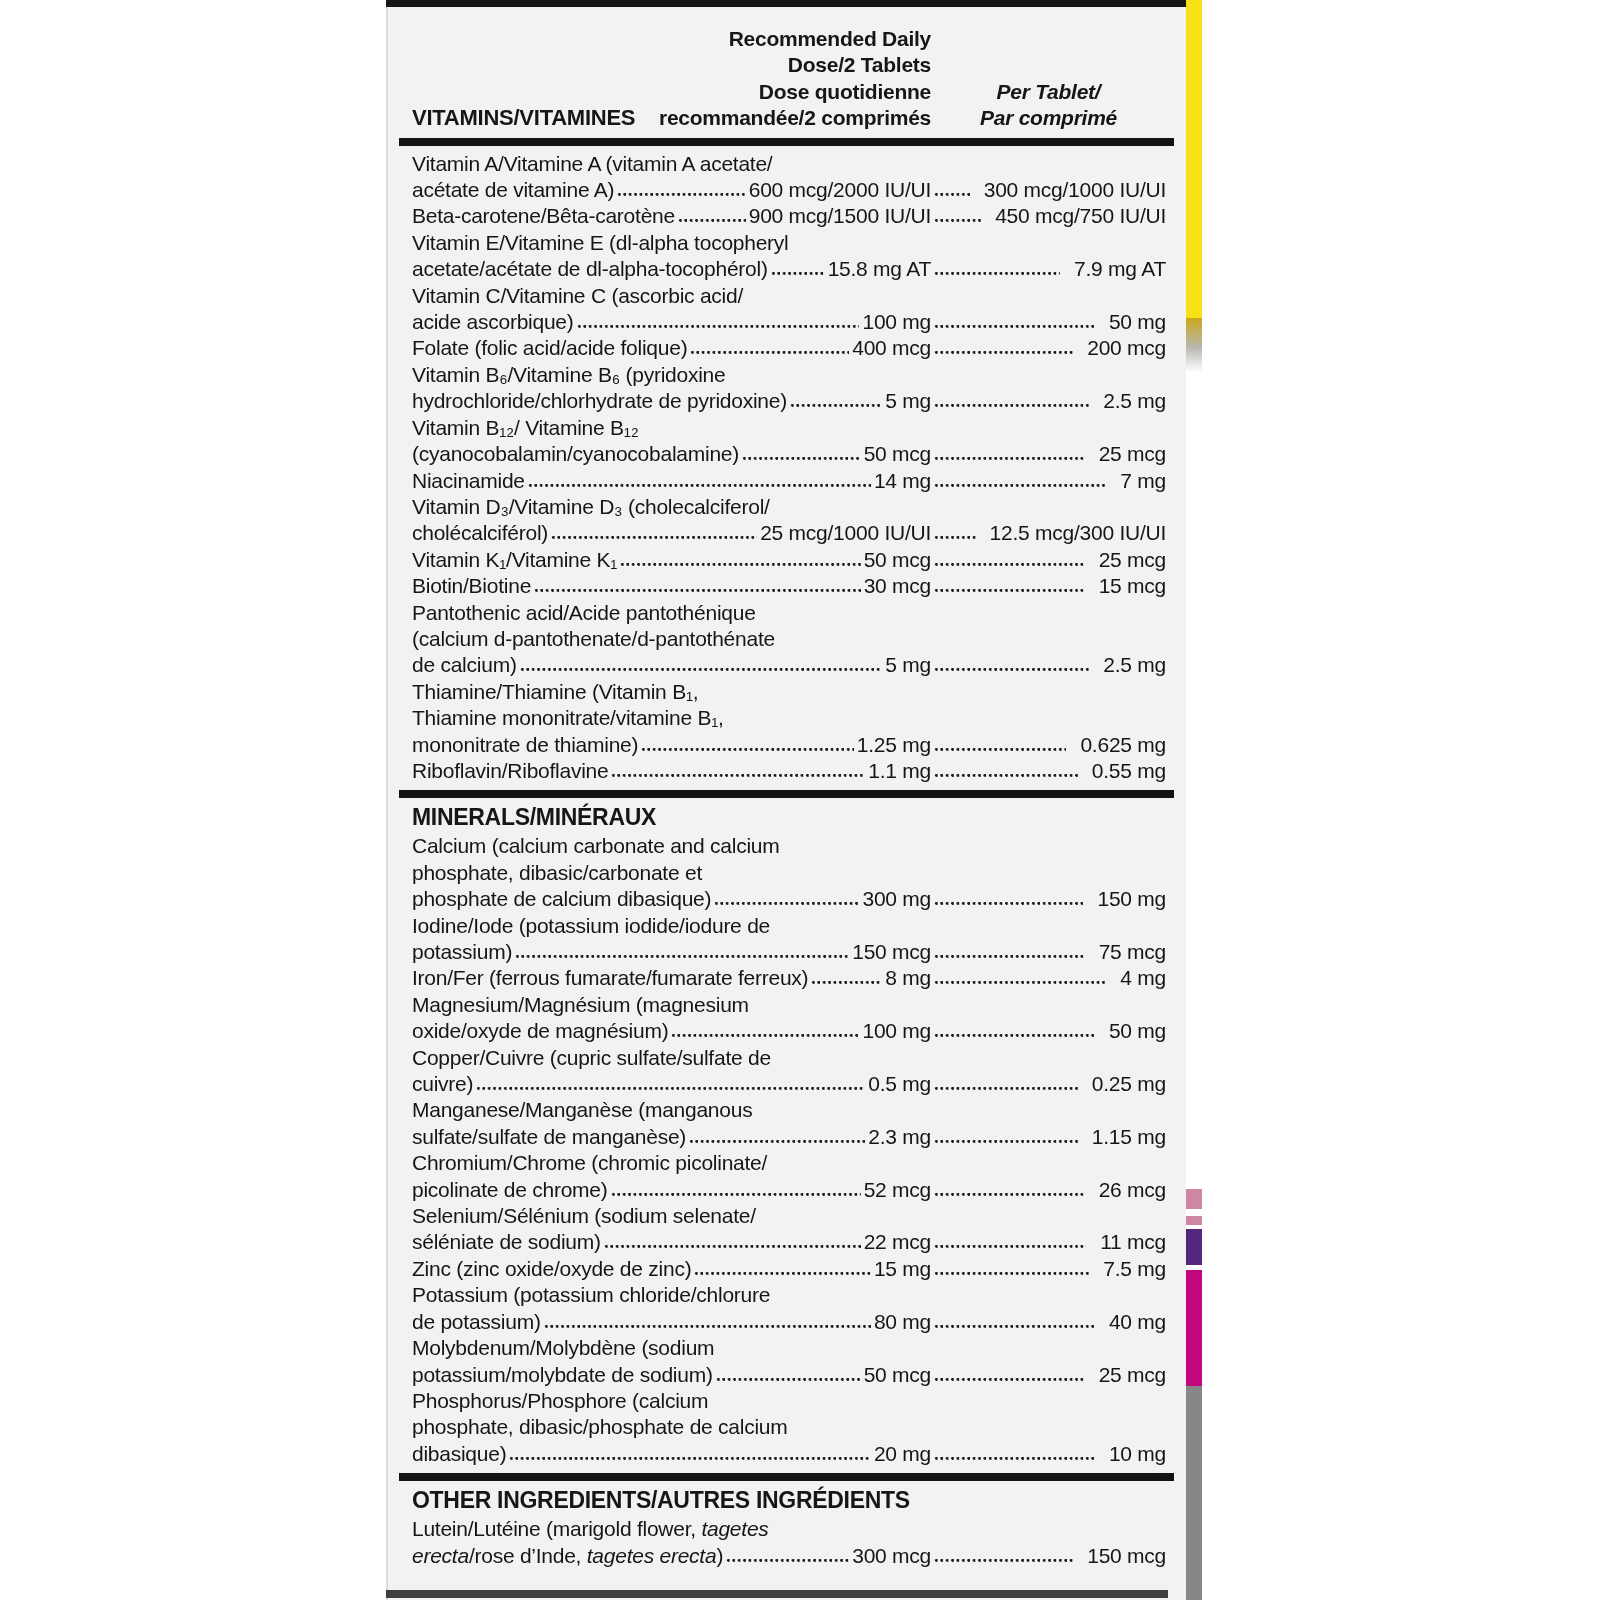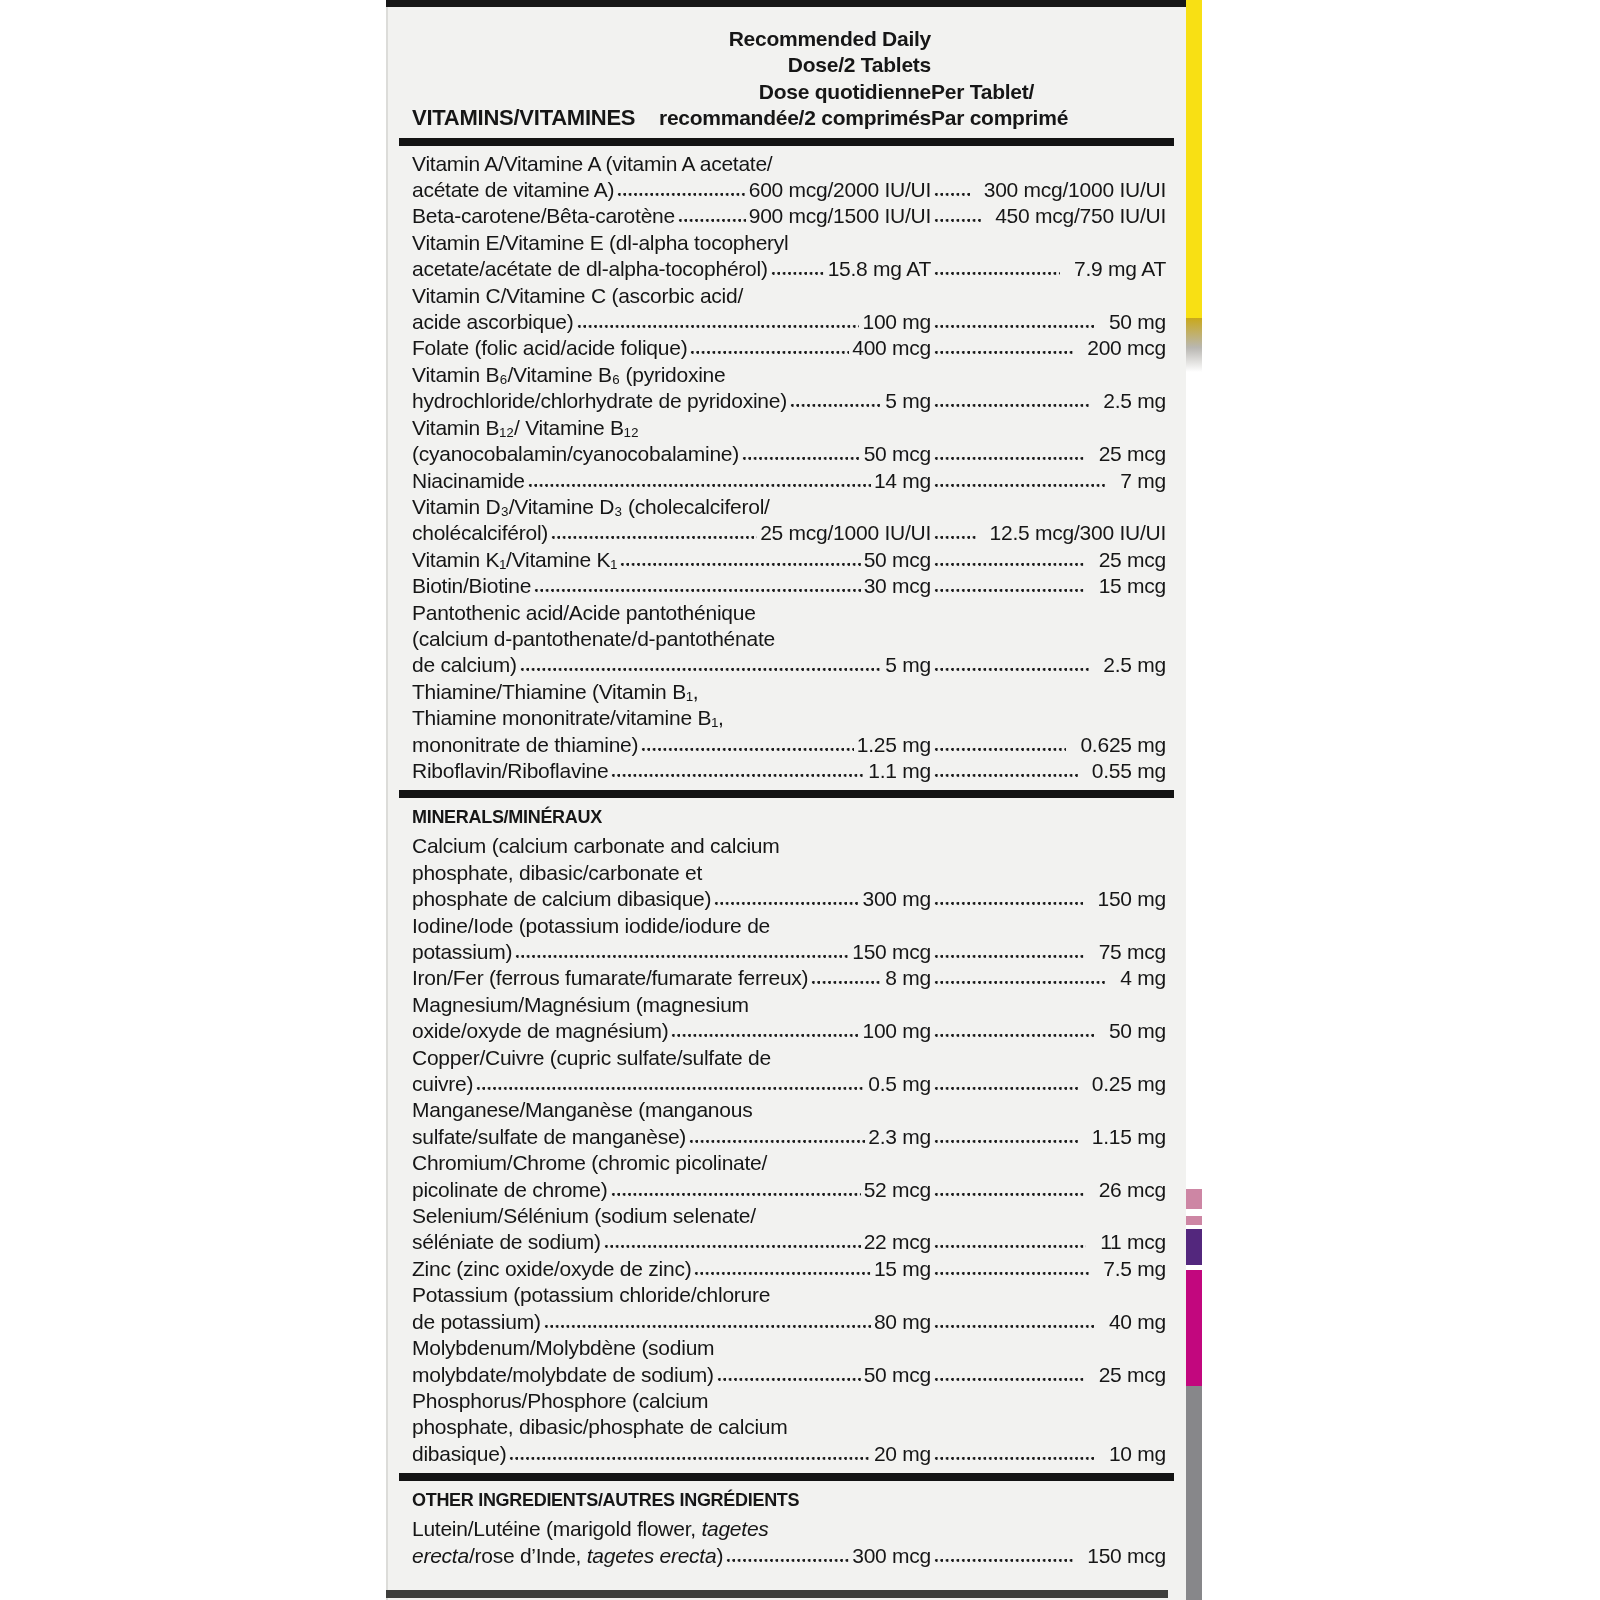--- a/index.html
+++ b/index.html
@@ -9,24 +9,24 @@
   .panel{position:absolute;left:386px;top:6px;width:800px;height:1594px;
          background:#f2f2f0;border-left:2px solid #dcdcd9;box-sizing:border-box;}
   .top-edge{position:absolute;left:-2px;top:-6px;width:800px;height:7px;background:#171717;}
   .bottom-edge{position:absolute;left:-2px;top:1584px;width:782px;height:8px;background:#3e3e3c;}
   .panel-content{position:relative;padding:16px 20px 0 24px;
                  font-size:21px;line-height:26.4px;letter-spacing:-0.25px;}
   
   .table-header{display:flex;align-items:flex-end;font-weight:bold;padding-top:4px;}
   .hdr-col1{flex:1 1 auto;font-size:22px;}
   .hdr-col2{flex:0 0 auto;text-align:right;}
-  .hdr-col3{flex:0 0 235px;text-align:left;}
+  .hdr-col3{flex:0 0 235px;text-align:center;font-style:italic;}
   .rule{height:8px;background:#131313;margin:6px -8px 5px -13px;}
   
-  .section-title{font-weight:bold;font-size:18px;line-height:29px;letter-spacing:-0.3px;margin:1px 0;}
+  .section-title{font-weight:bold;font-size:23px;line-height:29px;letter-spacing:-0.3px;margin:1px 0;}
   .pre-line{white-space:pre;}
   .row-line{display:flex;align-items:baseline;justify-content:center;}
   .lbl,.dose,.per{white-space:pre;flex:0 0 auto;}
   .leader{flex:1 1 8px;min-width:8px;height:5px;align-self:baseline;margin:0 3px;
           background:radial-gradient(circle at 2.4px 2.4px,#1b1b1b 1.25px,rgba(0,0,0,0) 1.6px) repeat-x;
           background-size:5.4px 5px;}
   .rightgrp{display:flex;align-items:baseline;flex:0 0 235px;}
   .rightgrp .per{margin-left:11px;}
   
   .edge-strip{position:absolute;left:1186px;top:0;width:16px;height:1600px;}
@@ -336,21 +336,21 @@
               <span class="dose">80 mg</span>
               <span class="rightgrp">
                 <span class="leader"></span>
                 <span class="per">40 mg</span>
               </span>
             </div>
           </div>
           <div class="row">
             <div class="pre-line">Molybdenum/Molybdène (sodium</div>
             <div class="row-line">
-              <span class="lbl">molybdate/molybdate de sodium)</span>
+              <span class="lbl">potassium/molybdate de sodium)</span>
               <span class="leader"></span>
               <span class="dose">50 mcg</span>
               <span class="rightgrp">
                 <span class="leader"></span>
                 <span class="per">25 mcg</span>
               </span>
             </div>
           </div>
           <div class="row">
             <div class="pre-line">Phosphorus/Phosphore (calcium</div>

